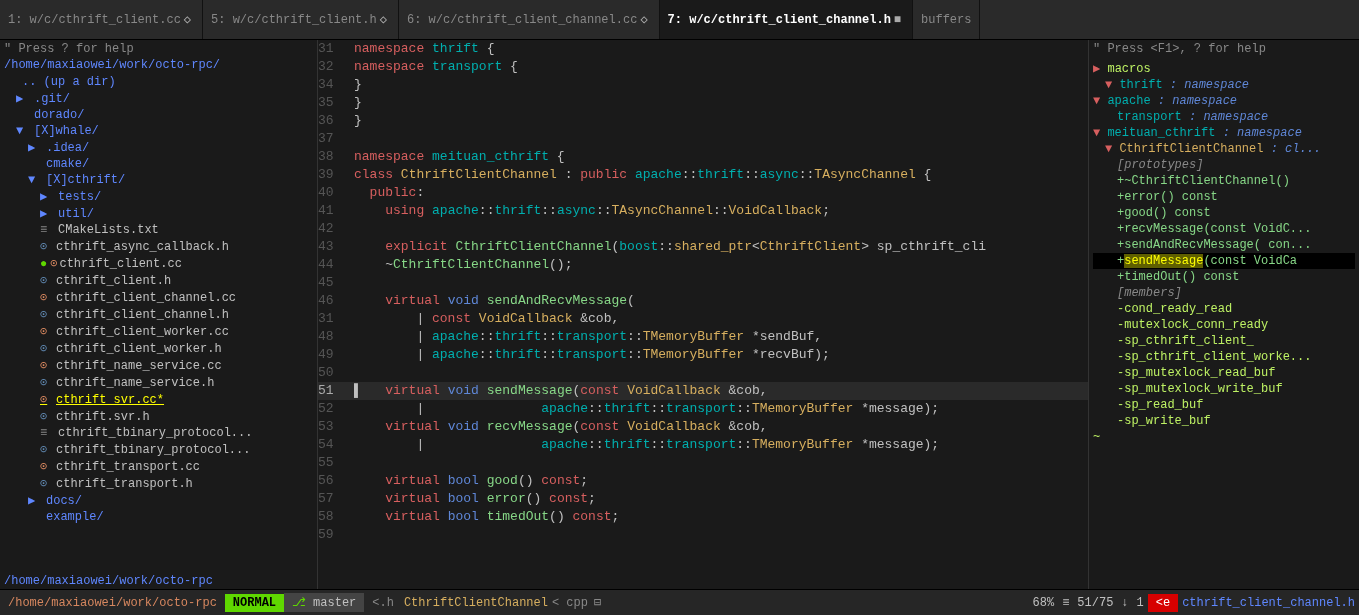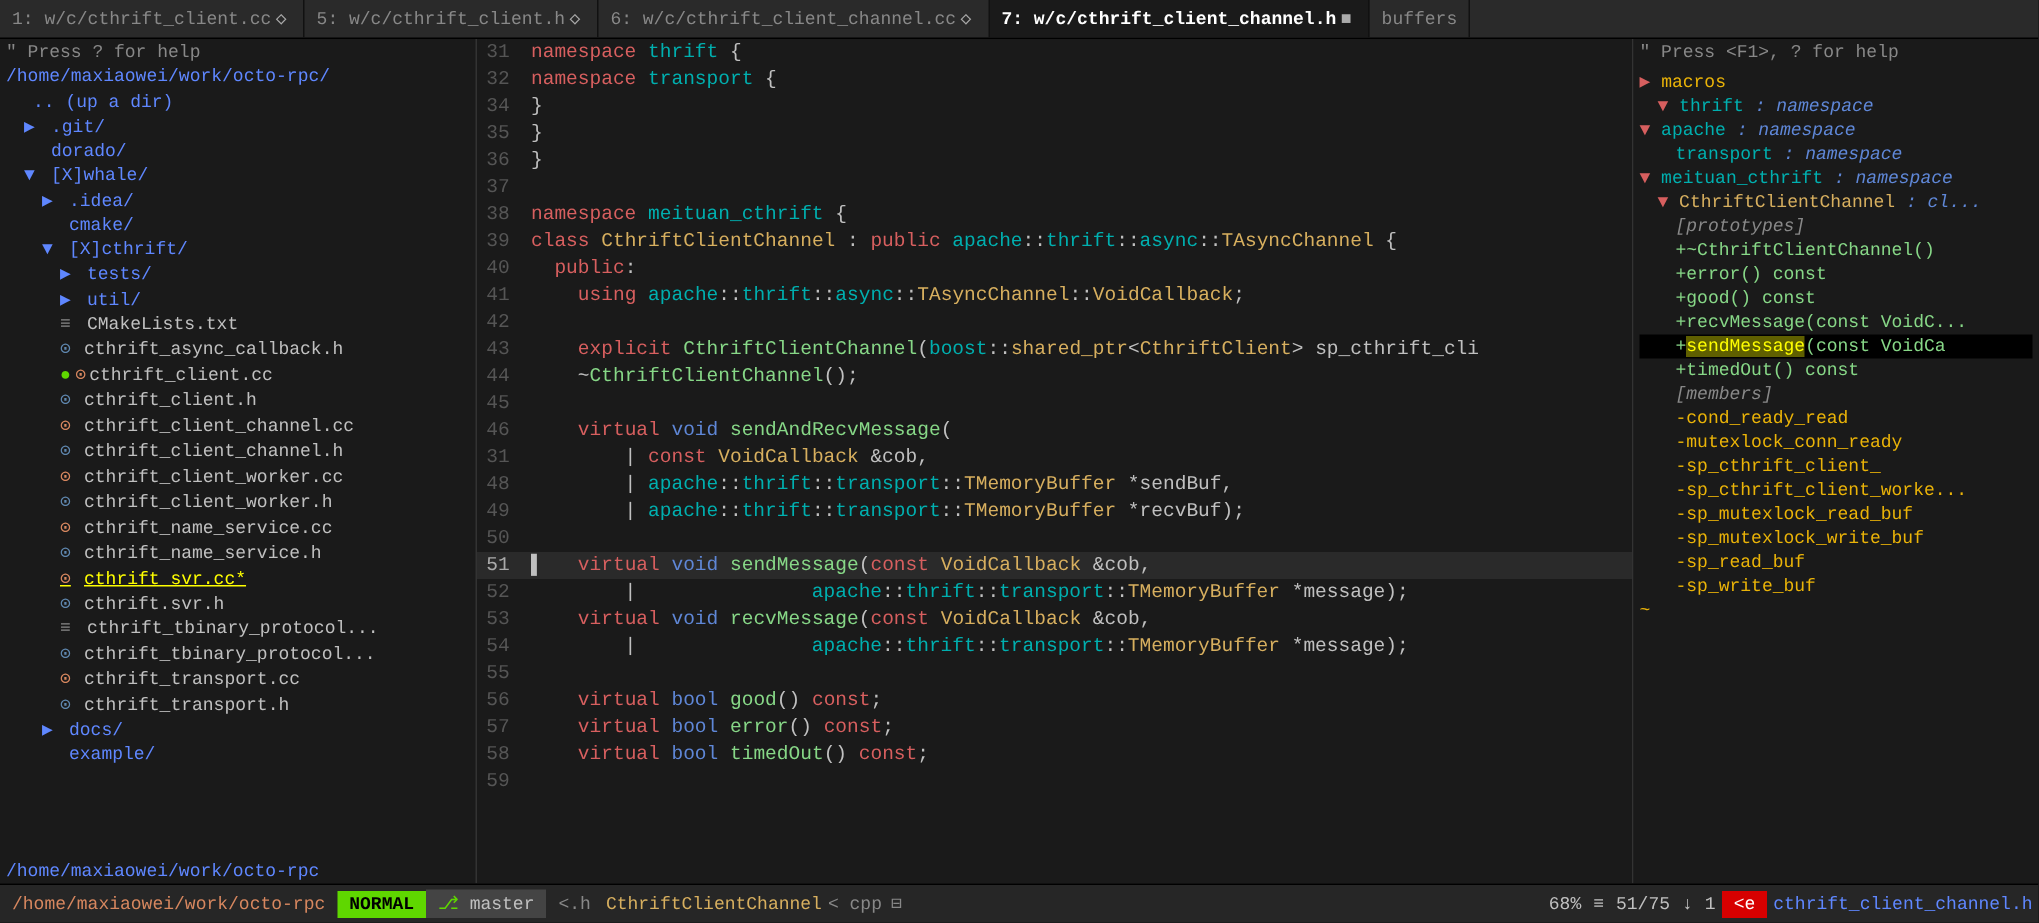--- a/index.html
+++ b/index.html
@@ -12,21 +12,21 @@
       overflow: hidden;
       display: flex;
       flex-direction: column;
     }
 
     
     .tab-bar {
       background: #2a2a2a;
       display: flex;
       align-items: center;
-      height: 26px;
+      height: 40px;
       overflow: hidden;
       flex-shrink: 0;
       border-bottom: 1px solid #000;
     }
     .tab {
       padding: 3px 8px;
       font-size: 12px;
       color: #888;
       cursor: pointer;
       white-space: nowrap;
@@ -117,21 +117,21 @@
     }
     .code-line {
       display: flex;
       align-items: flex-start;
       min-height: 18px;
       line-height: 18px;
     }
     .line-num {
       color: #555;
       min-width: 36px;
-      text-align: center;
+      text-align: left;
       padding-right: 8px;
       user-select: none;
       flex-shrink: 0;
       font-size: 13px;
     }
     .line-content {
       font-size: 13px;
       white-space: pre;
       flex: 1;
     }
@@ -165,21 +165,21 @@
       font-size: 12px;
     }
     .outline-item {
       padding: 1px 0;
       font-size: 12px;
       cursor: pointer;
       white-space: nowrap;
     }
     .outline-ns { color: #5f87d7; font-style: italic; }
     .outline-fn { color: #87d787; }
-    .outline-member { color: #eab308; font-family: Liberation Mono, monospace; }
+    .outline-member { color: #bef264; font-family: Liberation Mono, monospace; }
     .outline-section-label { color: #888; font-style: italic; }
     .outline-hl { background: #000000; }
     .triangle-down { color: #d75f5f; }
     .indent-r1 { padding-left: 12px; }
     .indent-r2 { padding-left: 24px; }
 
     
     .status-bar {
       height: 26px;
       background: #262626;
@@ -536,20 +536,23 @@
         <span class="outline-fn">+~CthriftClientChannel()</span>
       </div>
       <div class="outline-item indent-r2">
         <span class="outline-fn">+error() const</span>
       </div>
       <div class="outline-item indent-r2">
         <span class="outline-fn">+good() const</span>
       </div>
       <div class="outline-item indent-r2">
         <span class="outline-fn">+recvMessage(const VoidC...</span>
+      </div>
+      <div class="outline-item indent-r2">
+        <span class="outline-fn">+sendAndRecvMessage( con...</span>
       </div>
       <div class="outline-item indent-r2 outline-hl">
         <span class="outline-fn">+<span style="background:#5f5f00;color:#ffff00">sendMessage</span>(const VoidCa</span>
       </div>
       <div class="outline-item indent-r2">
         <span class="outline-fn">+timedOut() const</span>
       </div>
 
       <div class="outline-item indent-r2">
         <span class="outline-section-label">[members]</span>

